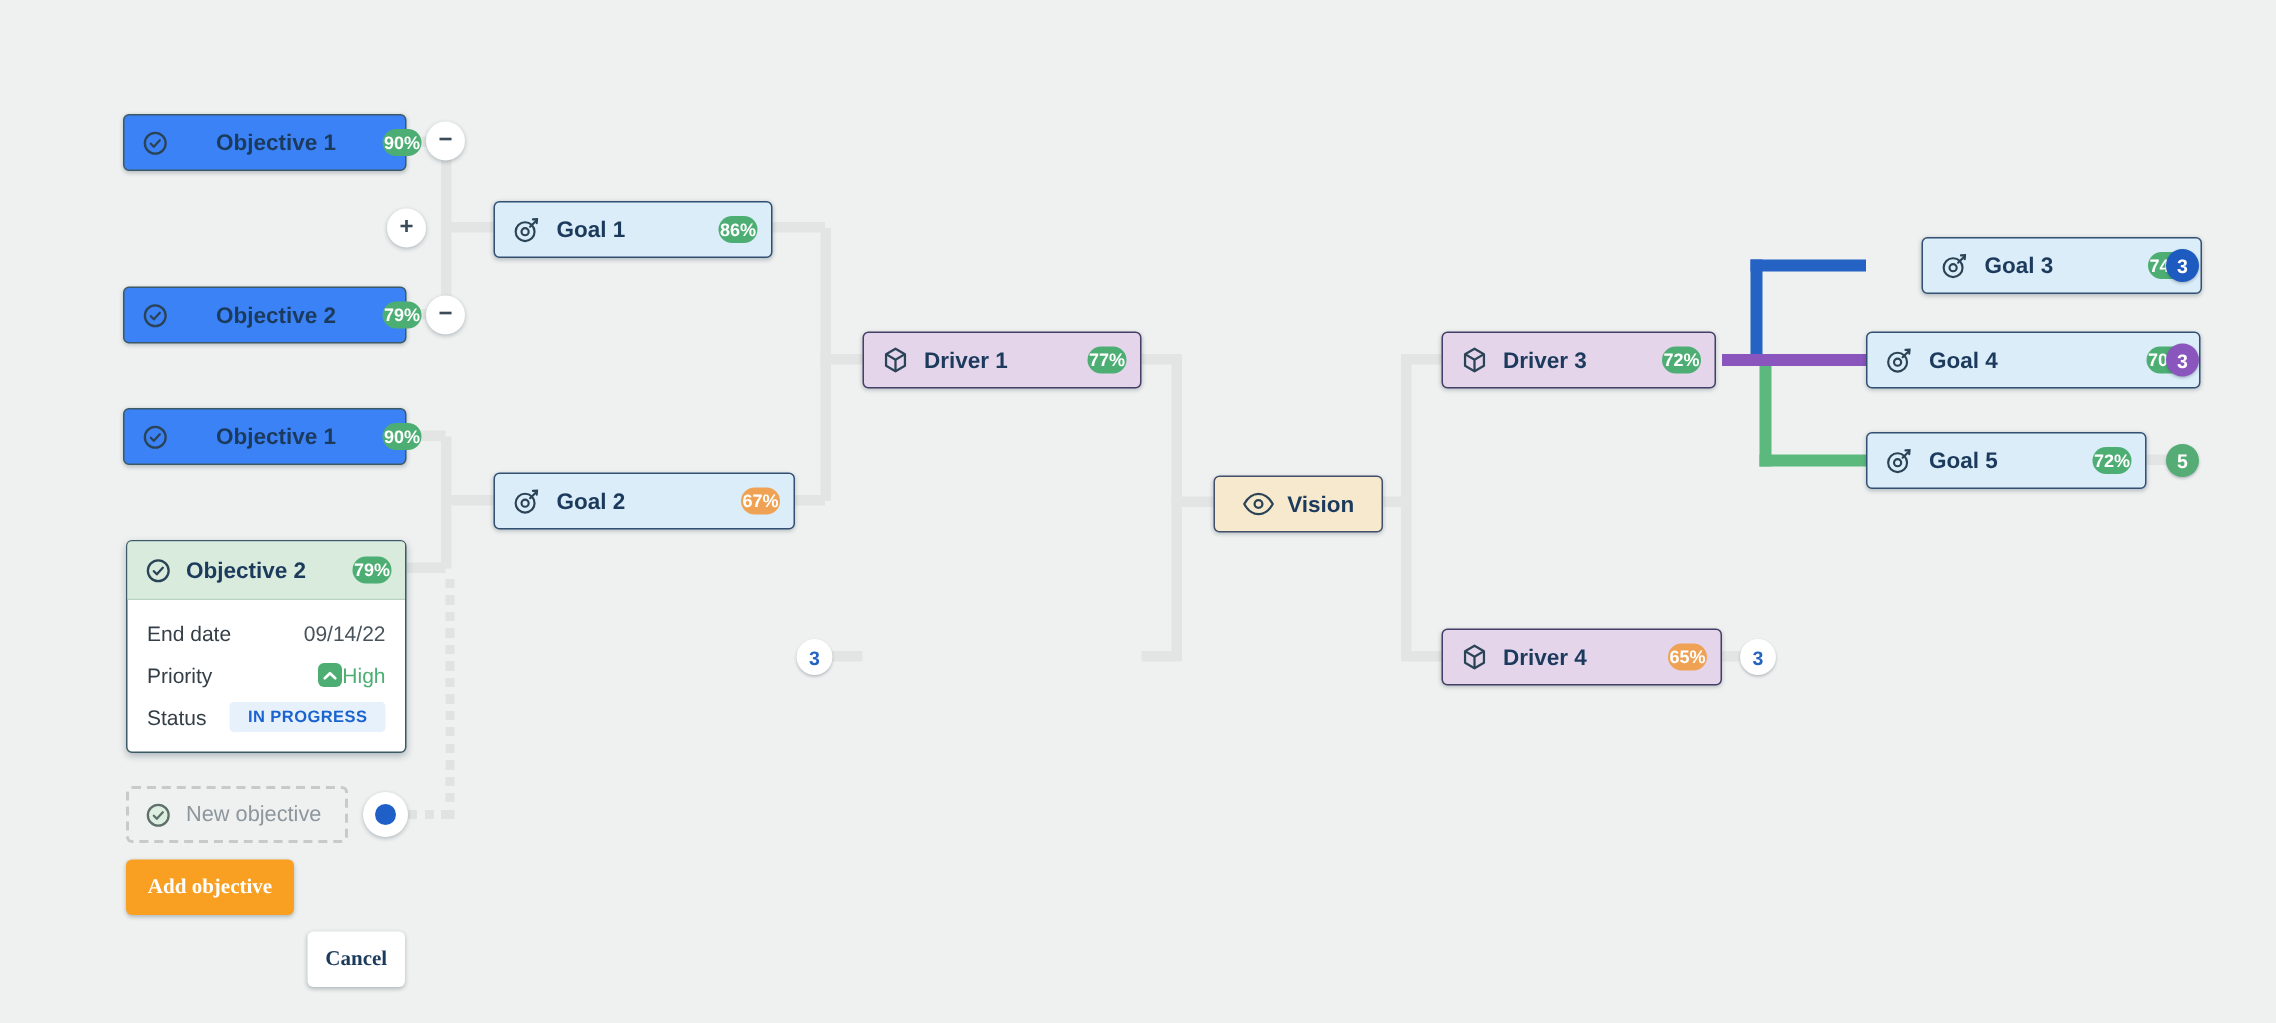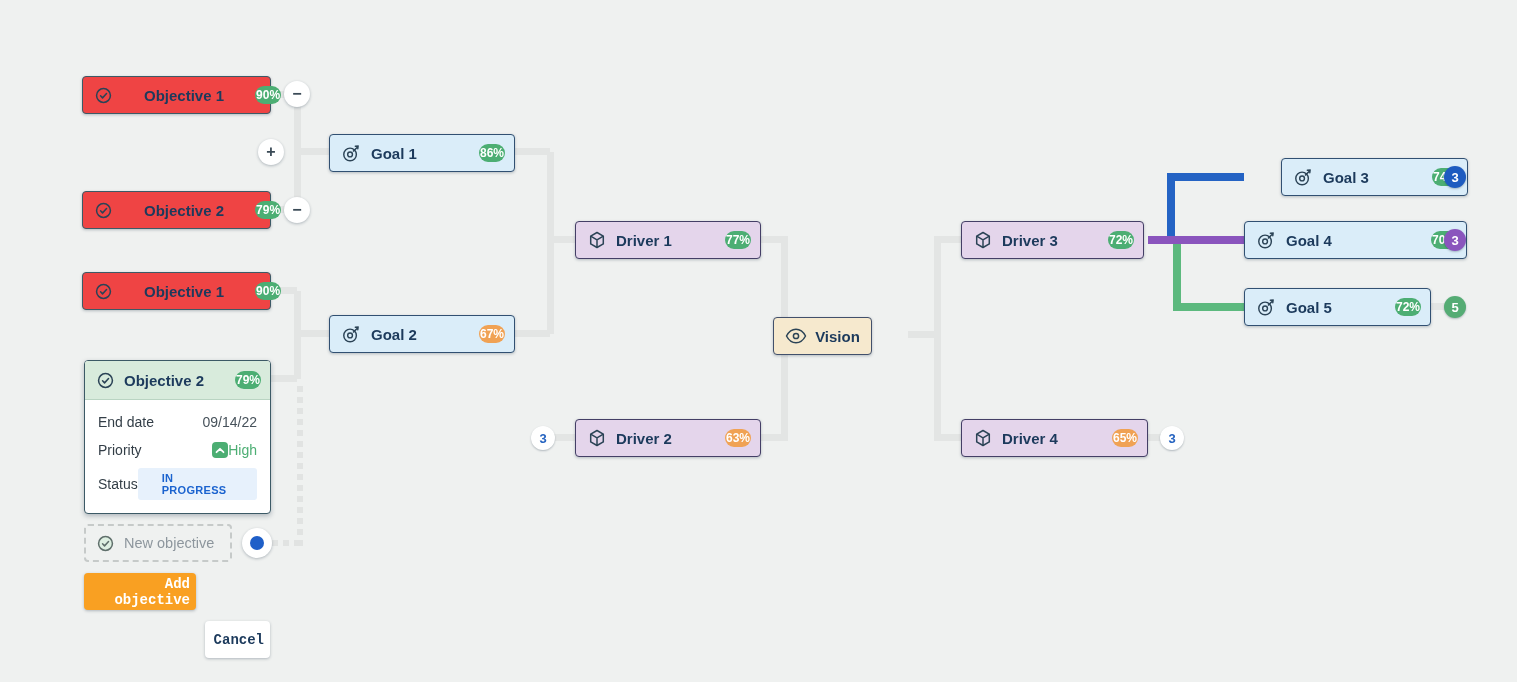--- a/index.html
+++ b/index.html
@@ -12,21 +12,21 @@
   .cline.blue{background:#2463c4;}
   .cline.purple{background:#8a55bd;}
   .cline.greenl{background:#5cb97e;}
   .dash-v{position:absolute;width:6px;background:repeating-linear-gradient(180deg,#e1e3e2 0 6px,transparent 6px 11px);}
   .dash-h{position:absolute;height:6px;background:repeating-linear-gradient(90deg,#e1e3e2 0 6px,transparent 6px 11px);}
 
   
   .node{position:absolute;height:38px;display:flex;align-items:center;gap:9px;
         padding:0 9px 0 11px;border-radius:4px;border:1.5px solid;box-sizing:border-box;
         box-shadow:0 1px 3px rgba(30,50,70,.28);}
-  .objective{background:#ef4444;border-color:#3c5a66;gap:31px;}
+  .objective{background:#3b82f6;border-color:#3c5a66;gap:31px;}
   .goal{background:#daedf9;border-color:#315072;}
   .driver{background:#e4d5eb;border-color:#443f66;}
   .vision-node{background:#f6e9ce;border-color:#42506b;justify-content:center;gap:8px;padding:0 8px;}
   .nlabel{font-size:15px;font-weight:600;color:#1c3a5c;white-space:nowrap;}
   .nicon{display:flex;align-items:center;}
   .pct{margin-left:auto;font-size:12px;font-weight:700;color:#fff;padding:3px 1px;border-radius:10px;line-height:1;}
   .pct.green{background:#4cae73;}
   .pct.orange{background:#f0a254;}
 
   
@@ -44,31 +44,31 @@
   .card{position:absolute;left:84px;top:360px;width:187px;background:#fff;border:1.5px solid #3c5a66;
         border-radius:4px;box-shadow:0 2px 5px rgba(30,50,70,.3);box-sizing:border-box;}
   .card-header{height:38px;background:#d8ebdc;border-bottom:1px solid #b9d4c2;border-radius:2.5px 2.5px 0 0;
                display:flex;align-items:center;gap:9px;padding:0 9px 0 11px;}
   .card-body{padding:12px 13px 13px 13px;display:flex;flex-direction:column;gap:8px;}
   .drow{display:flex;align-items:center;justify-content:space-between;font-size:14px;min-height:20px;}
   .drow-label{color:#333e47;}
   .val-date{color:#47525b;}
   .val-priority{display:flex;align-items:center;gap:0;color:#4cae73;}
   .prio-ico{width:16px;height:16px;border-radius:4px;background:#4cae73;display:flex;align-items:center;justify-content:center;}
-  .status-pill{background:#e7f1fc;color:#1b63cf;font-size:11px;font-weight:700;padding:4px 24px;border-radius:3px;letter-spacing:.3px;}
+  .status-pill{background:#e7f1fc;color:#1b63cf;font-size:11px;font-weight:700;padding:4px 12px;border-radius:3px;letter-spacing:.3px;}
 
   
   .new-obj{position:absolute;left:84px;top:524px;width:148px;height:38px;border:2px dashed #c6cac9;border-radius:4px;
            display:flex;align-items:center;gap:9px;padding:0 10px;box-sizing:border-box;color:#8d969d;
            font-size:14.5px;background:transparent;cursor:pointer;}
   .handle{position:absolute;left:242px;top:528px;width:30px;height:30px;border-radius:50%;background:#fff;
           box-shadow:0 1px 3px rgba(30,50,70,.3);display:flex;align-items:center;justify-content:center;cursor:grab;}
   .handle-dot{width:14px;height:14px;border-radius:50%;background:#1f5fc8;}
-  .btn{position:absolute;top:573px;height:37px;border:none;border-radius:4px;font-family:Liberation Mono, monospace;
-       font-size:14px;font-weight:600;box-shadow:0 1px 3px rgba(30,50,70,.3);cursor:pointer;text-align:right;}
+  .btn{position:absolute;top:573px;height:37px;border:none;border-radius:4px;font-family:Liberation Serif, serif;
+       font-size:14px;font-weight:600;box-shadow:0 1px 3px rgba(30,50,70,.3);cursor:pointer;}
   .btn-add{left:84px;width:112px;background:#f9a022;color:#fff;}
   .btn-cancel{left:205px;width:65px;background:#fff;color:#1c3a5c;margin-top:48px;}
 </style>
 </head>
 <body>
 
 <div id="canvas">
 
   <div class="line" style="left:271px;top:91px;width:26px;height:7px"></div>
   <div class="line" style="left:294px;top:94px;width:7px;height:116px"></div>
@@ -178,21 +178,21 @@
           <circle cx="9.5" cy="12" r="6.6"></circle>
           <circle cx="9.5" cy="12" r="2.5"></circle>
           <path d="M13 8.5L17.6 4"></path>
           <path d="M15 3.4l2.8-.2-.2 2.8"></path>
         </svg>
     </span>
     <span class="nlabel">Goal 1</span>
     <span class="pct green">86%</span>
   </div>
 
-  <div class="node goal" style="left:329px;top:315px;width:186px">
+  <div class="node goal" style="left:329px;top:315px;width:201px">
     <span class="nicon">
       <svg width="21" height="21" viewBox="0 0 22 22" fill="none" stroke="#2b4356" stroke-width="1.5" stroke-linecap="round">
           <circle cx="9.5" cy="12" r="6.6"></circle>
           <circle cx="9.5" cy="12" r="2.5"></circle>
           <path d="M13 8.5L17.6 4"></path>
           <path d="M15 3.4l2.8-.2-.2 2.8"></path>
         </svg>
     </span>
     <span class="nlabel">Goal 2</span>
     <span class="pct orange">67%</span>
@@ -202,32 +202,22 @@
     <span class="nicon">
       <svg width="20" height="20" viewBox="0 0 20 20" fill="none" stroke="#2b4356" stroke-width="1.5" stroke-linejoin="round">
           <path d="M10 2.5l6.3 3.6v7.8L10 17.5l-6.3-3.6V6.1z"></path>
           <path d="M3.7 6.1L10 9.8l6.3-3.7M10 9.8v7.7"></path>
         </svg>
     </span>
     <span class="nlabel">Driver 1</span>
     <span class="pct green">77%</span>
   </div>
 
-  <div class="node driver" style="left:575px;top:419px;width:186px">
-    <span class="nicon">
-      <svg width="20" height="20" viewBox="0 0 20 20" fill="none" stroke="#2b4356" stroke-width="1.5" stroke-linejoin="round">
-          <path d="M10 2.5l6.3 3.6v7.8L10 17.5l-6.3-3.6V6.1z"></path>
-          <path d="M3.7 6.1L10 9.8l6.3-3.7M10 9.8v7.7"></path>
-        </svg>
-    </span>
-    <span class="nlabel">Driver 2</span>
-    <span class="pct orange">63%</span>
-  </div>
-
-  <div class="node vision-node" style="left:773px;top:317px;width:99px">
+
+  <div class="node vision-node" style="left:809px;top:317px;width:113px">
     <span class="nicon">
       <svg width="22" height="16" viewBox="0 0 22 16" fill="none" stroke="#2b4356" stroke-width="1.5" stroke-linejoin="round">
           <path d="M1.5 8C4 3.2 8 1.2 11 1.2S18 3.2 20.5 8C18 12.8 14 14.8 11 14.8S4 12.8 1.5 8z"></path>
           <circle cx="11" cy="8" r="2.6"></circle>
         </svg>
     </span>
     <span class="nlabel">Vision</span>
   </div>
 
   <div class="node driver" style="left:961px;top:221px;width:183px">

